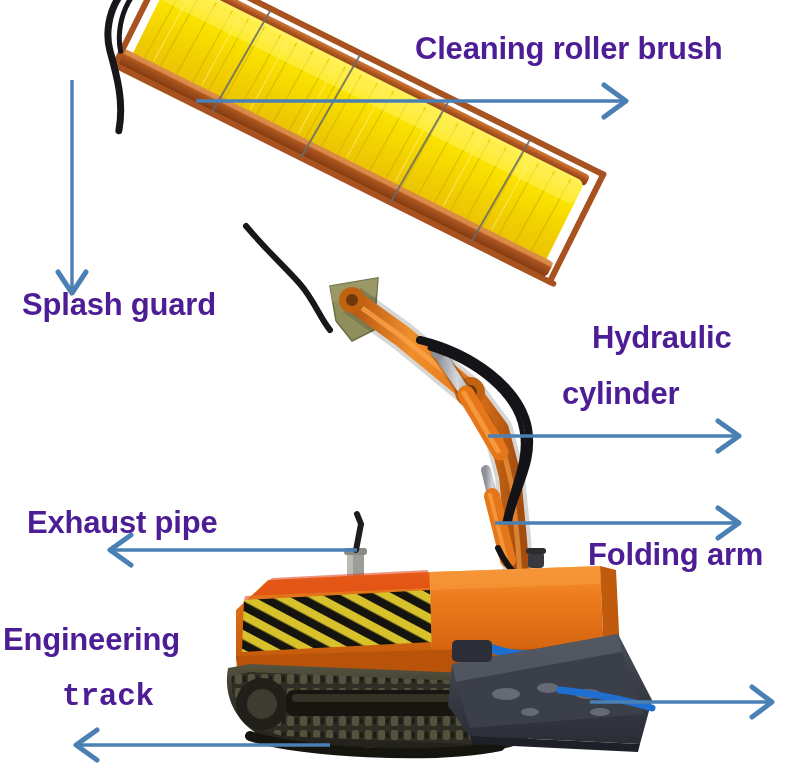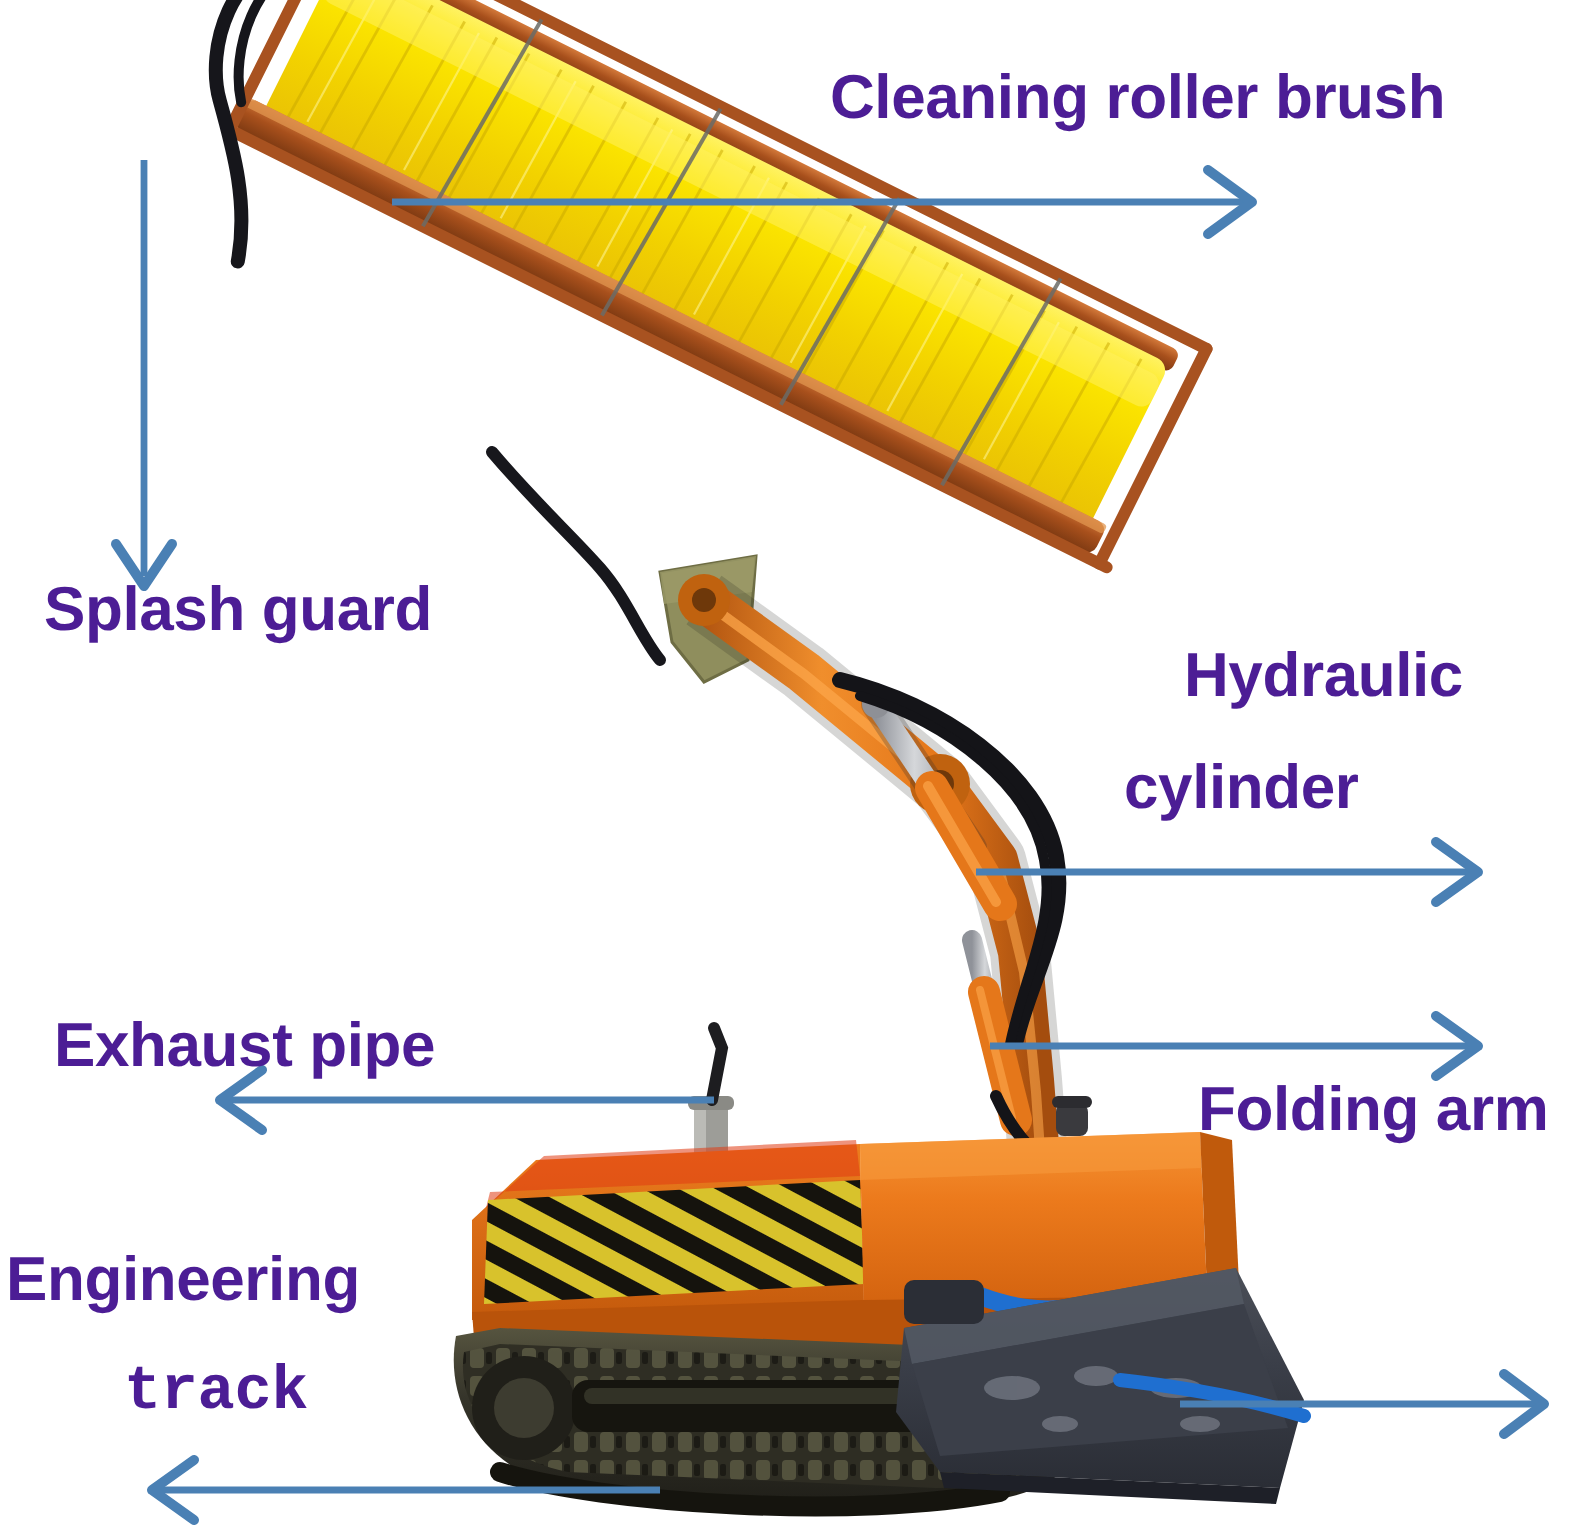--- a/index.html
+++ b/index.html
@@ -21,21 +21,21 @@
     line-height:1.06;
     letter-spacing:-0.2px;
     white-space:nowrap;
     user-select:none;
   }
   .lbl-cleaning{ left:415px; top:33px; }
   .lbl-splash  { left:6px;   top:289px;margin-left:16px; }
   .lbl-hyd1    { left:592px; top:322px; }
   .lbl-hyd2    { left:562px; top:378px; }
   .lbl-exhaust { left:27px;  top:507px; }
-  .lbl-folding { left:588px; top:539px;margin-left:11px; }
+  .lbl-folding { left:588px; top:539px; }
   .lbl-eng1    { left:3px;   top:624px; }
   .lbl-eng2    { left:62px;  top:681px;font-family:Liberation Mono, monospace; }
   .lbl-front   { left:573px; top:723px; }
 
   
   #arrows{position:absolute;left:0;top:0;width:793px;height:769px;}
 
   
   #machine{position:absolute;left:0;top:0;width:793px;height:769px;}
 </style>

